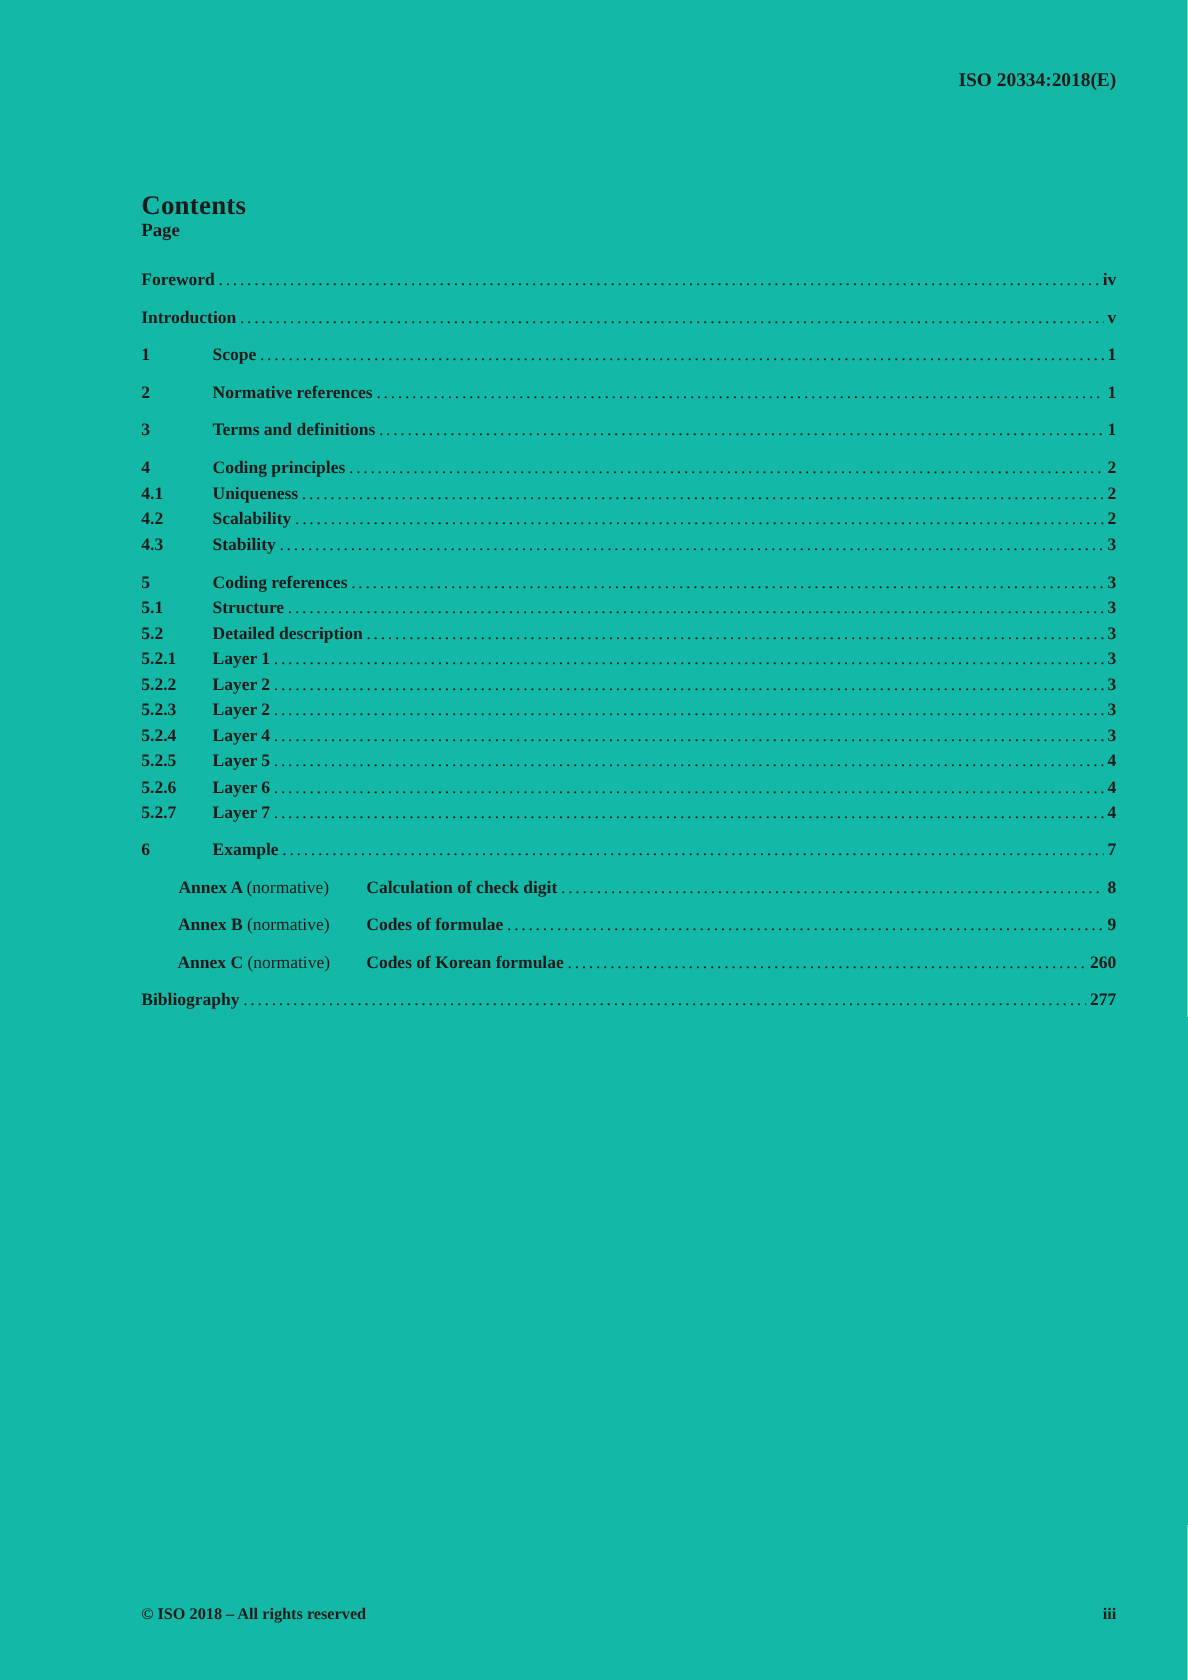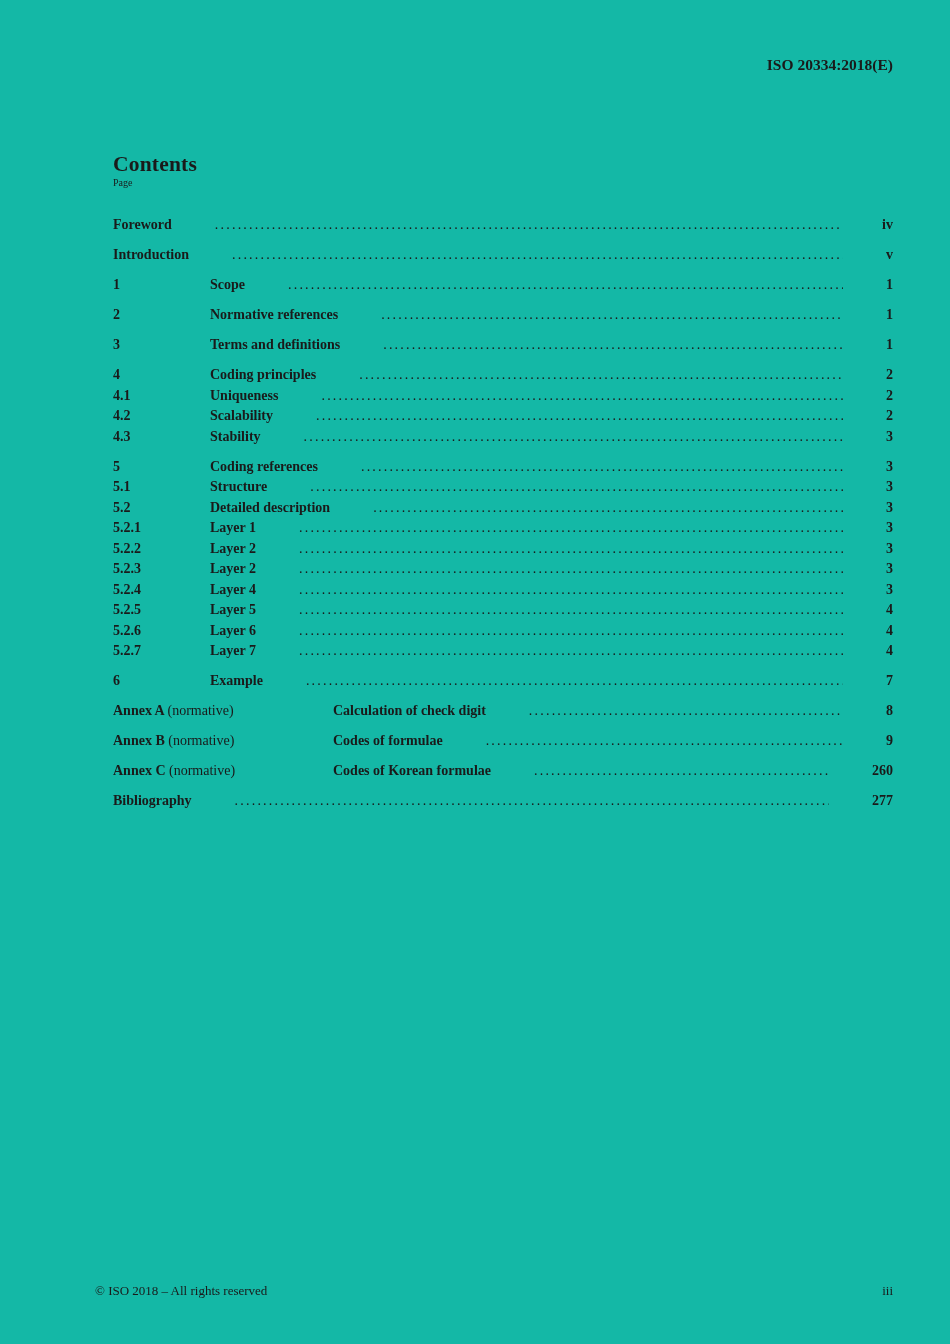--- a/index.html
+++ b/index.html
@@ -38,44 +38,44 @@
     align-items: baseline;
     flex-direction: column;
   }
   .toc-heading h1 {
     margin: 0;
     font-size: 21.5px;
     font-weight: bold;
     letter-spacing: 0.2px;
   }
   .page-label {
-    font-size: 10px;
-    font-weight: normal;
+    font-size: 15px;
+    font-weight: bold;
   }
   .toc-body {
     position: absolute;
     top: 215px;
     left: 113px;
     right: 57px;
   }
   .toc-row {
     display: flex;
     align-items: baseline;
     font-size: 14px;
     line-height: 20.5px;
     white-space: nowrap;
-    gap: 40px;
   }
   .toc-row.bold { font-weight: bold; }
   .toc-row.gap { margin-top: 9.5px; }
   .toc-num {
     flex: 0 0 57px;
   }
   .toc-annex {
     flex: 0 0 180px;
+    text-align: center;
   }
   .toc-annex .aq {
     font-weight: normal;
   }
   .toc-label {
     flex: 0 0 auto;
     padding-right: 3px;
   }
   .dots {
     flex: 1 1 auto;
@@ -86,26 +86,27 @@
     color: #1a1a1a;
   }
   .toc-page {
     flex: 0 0 auto;
     padding-left: 3px;
     text-align: right;
   }
   .footer {
     position: absolute;
     top: 1283px;
-    left: 95px;
+    left: 113px;
     right: 57px;
     display: flex;
     justify-content: space-between;
     align-items: center;
     font-size: 13px;
+    font-weight: bold;
   }
 </style>
 </head>
 <body>
 
 <div class="page">
 
   <div class="header">
     <span class="header-right">ISO 20334:2018(E)</span>
   </div>

